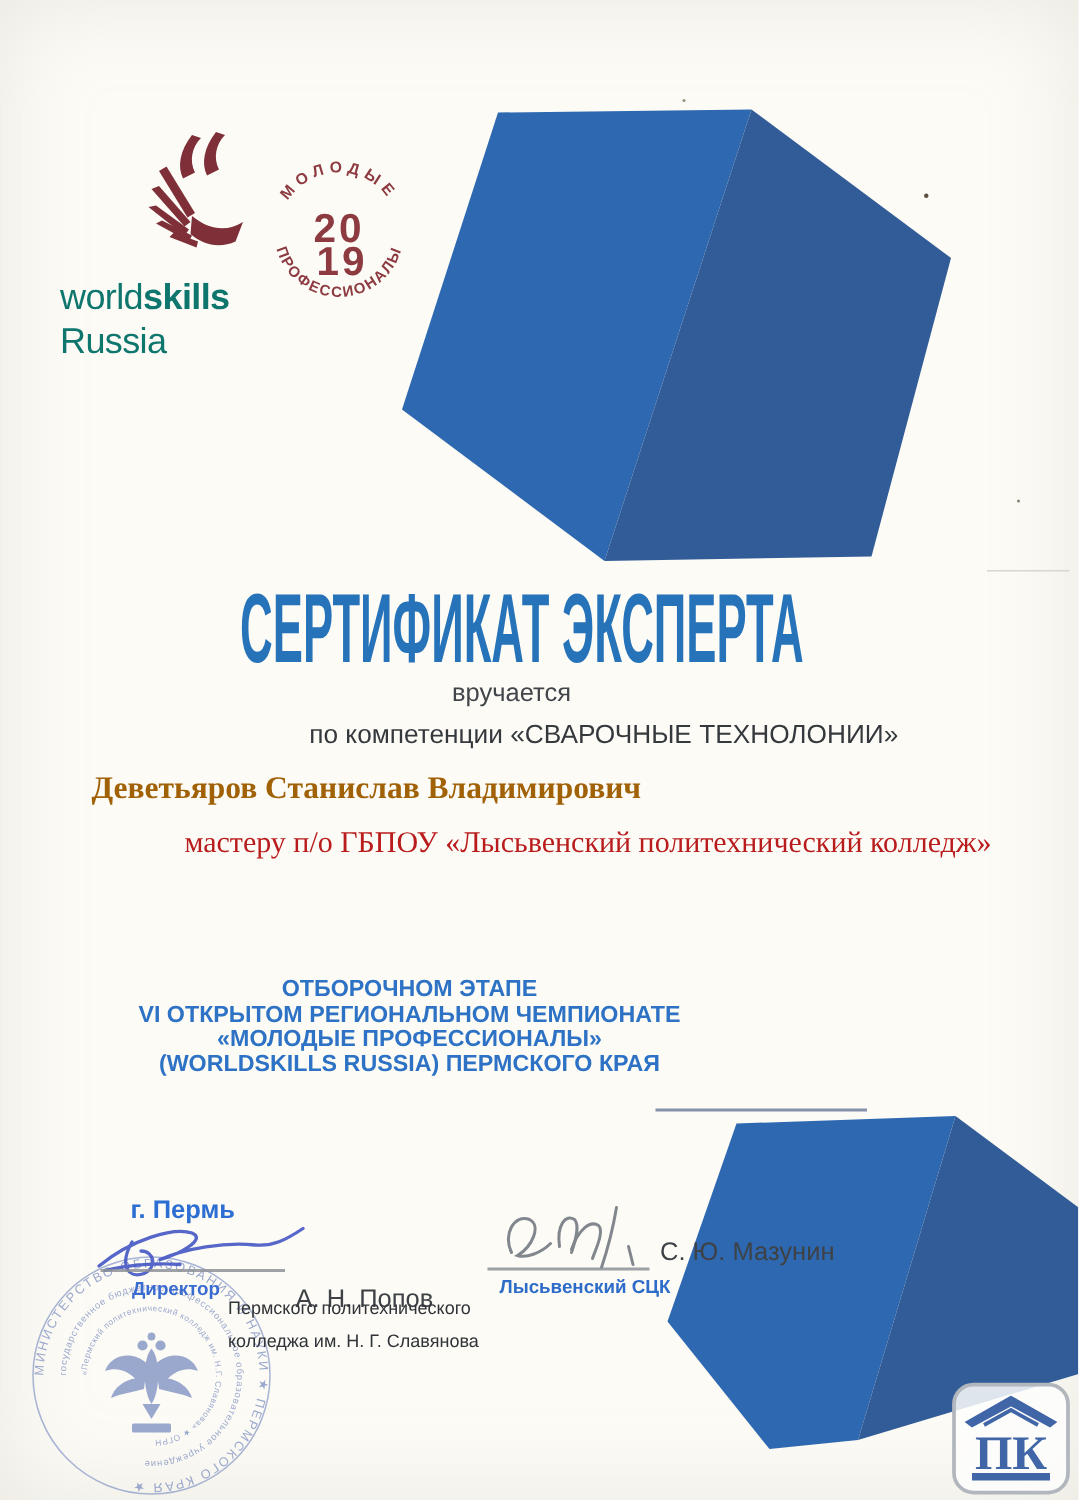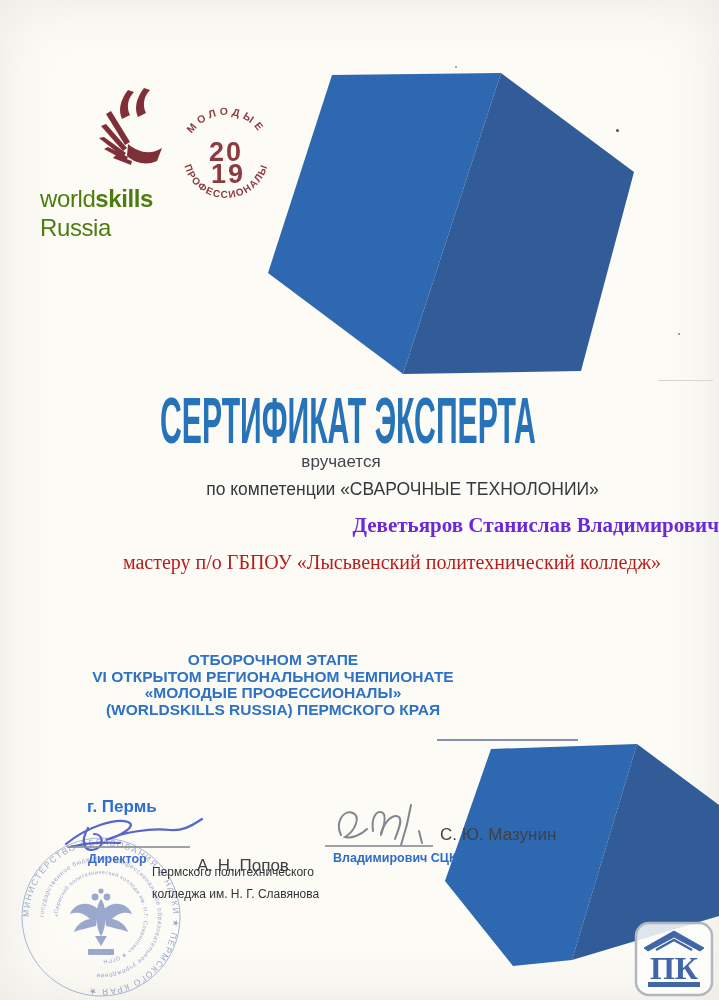--- a/index.html
+++ b/index.html
@@ -4,32 +4,32 @@
 <style>
   html,body{margin:0;padding:0;}
   .page{
     position:relative; width:719px; height:1000px; overflow:hidden;
     background:#fcfbf6;
     box-shadow: inset 0 0 60px rgba(175,168,150,.22);
     font-family:"Liberation Sans","DejaVu Sans",sans-serif;
   }
   .abs{position:absolute;}
   
-  .ws-text{left:40px; top:184px; color:#4d7c0f; line-height:29px; font-size:24px; letter-spacing:-0.4px;}
+  .ws-text{left:40px; top:184px; color:#0f766e; line-height:29px; font-size:24px; letter-spacing:-0.4px;}
   .ws-text .bold{font-weight:bold;}
   
   .title-wrap{left:-24px; right:0; top:390px; text-align:center; white-space:nowrap;}
   .title-text{
     display:inline-block; font-weight:bold; font-size:52px; color:#2673b9;
     transform:scale(0.58,1.26); transform-origin:center center; letter-spacing:0px;
   }
   .subtitle{left:-37px; right:0; top:452px; text-align:center; font-size:17px; color:#42464a;}
   .competence{left:86px; right:0; top:479px; text-align:center; font-size:17.5px; color:#35393d;}
-  .name{left:61px; right:0; top:513px; text-align:right; font-size:21px; font-weight:bold;
-        font-family:"Liberation Serif","DejaVu Serif",serif; color:#6d28d9;}
+  .name{left:61px; right:0; top:513px; text-align:left; font-size:21px; font-weight:bold;
+        font-family:"Liberation Serif","DejaVu Serif",serif; color:#a16207;}
   .role{left:65px; right:0; top:551px; text-align:center; font-size:20px;
         font-family:"Liberation Serif","DejaVu Serif",serif; color:#b91c1c;}
   .award{left:0; top:652px; width:546px; text-align:center; color:#2d72c4;
          font-weight:bold; font-size:15.5px; line-height:16.6px;}
   .award-underline{left:437px; top:739px; width:141px; height:2px; background:#5f6f92; opacity:.75;}
   .city{left:87px; top:797px; font-size:17px; font-weight:bold; color:#2c6ed2;}
   .sig-line{height:2px; background:#8d9299; opacity:.85;}
   .sig-line.left{left:67px; top:846px; width:123px;}
   .sig-line.right{left:325px; top:845px; width:108px;}
   .sig-name{font-size:17px; color:#3e4246;}
@@ -154,21 +154,21 @@
     <g fill="none" stroke="#82878d" stroke-width="2" stroke-linecap="round">
       <path d="M14,36 C8,24 16,10 26,14 C34,18 28,32 18,38 C24,40 34,36 40,30"></path>
       <path d="M46,32 C44,18 50,10 56,14 C60,18 56,30 54,36"></path>
       <path d="M54,34 C58,22 66,14 72,18 C76,22 70,34 68,40"></path>
       <path d="M84,6 C82,18 78,34 74,46"></path>
       <path d="M92,32 L95,44"></path>
     </g>
   </svg>
   <div class="abs sig-line right"></div>
   <div class="abs sig-name right">С. Ю. Мазунин</div>
-  <div class="abs sig-role right">Владимирович СЦК</div>
+  <div class="abs sig-role right">Лысьвенский СЦК</div>
 
   <svg class="abs" style="left:634px; top:921px;" width="82" height="78" viewBox="0 0 82 78">
     <rect x="2" y="2" width="76" height="72" rx="13" fill="rgba(253,253,252,0.85)" stroke="#b2b7be" stroke-width="2.5"></rect>
     <g fill="#4066a8" stroke="#4066a8">
       <path d="M40,10 L10,27 L14,30 L40,16 L66,30 L70,27 Z" stroke-width="1"></path>
       <path d="M22,29 L40,19 L58,29" fill="none" stroke-width="2.5"></path>
     </g>
     <text x="40" y="58" text-anchor="middle" font-family="Liberation Serif, DejaVu Serif, serif" font-size="32" font-weight="bold" fill="#4066a8">ПК</text>
     <rect x="14" y="61" width="52" height="5" fill="#4066a8"></rect>
   </svg>

